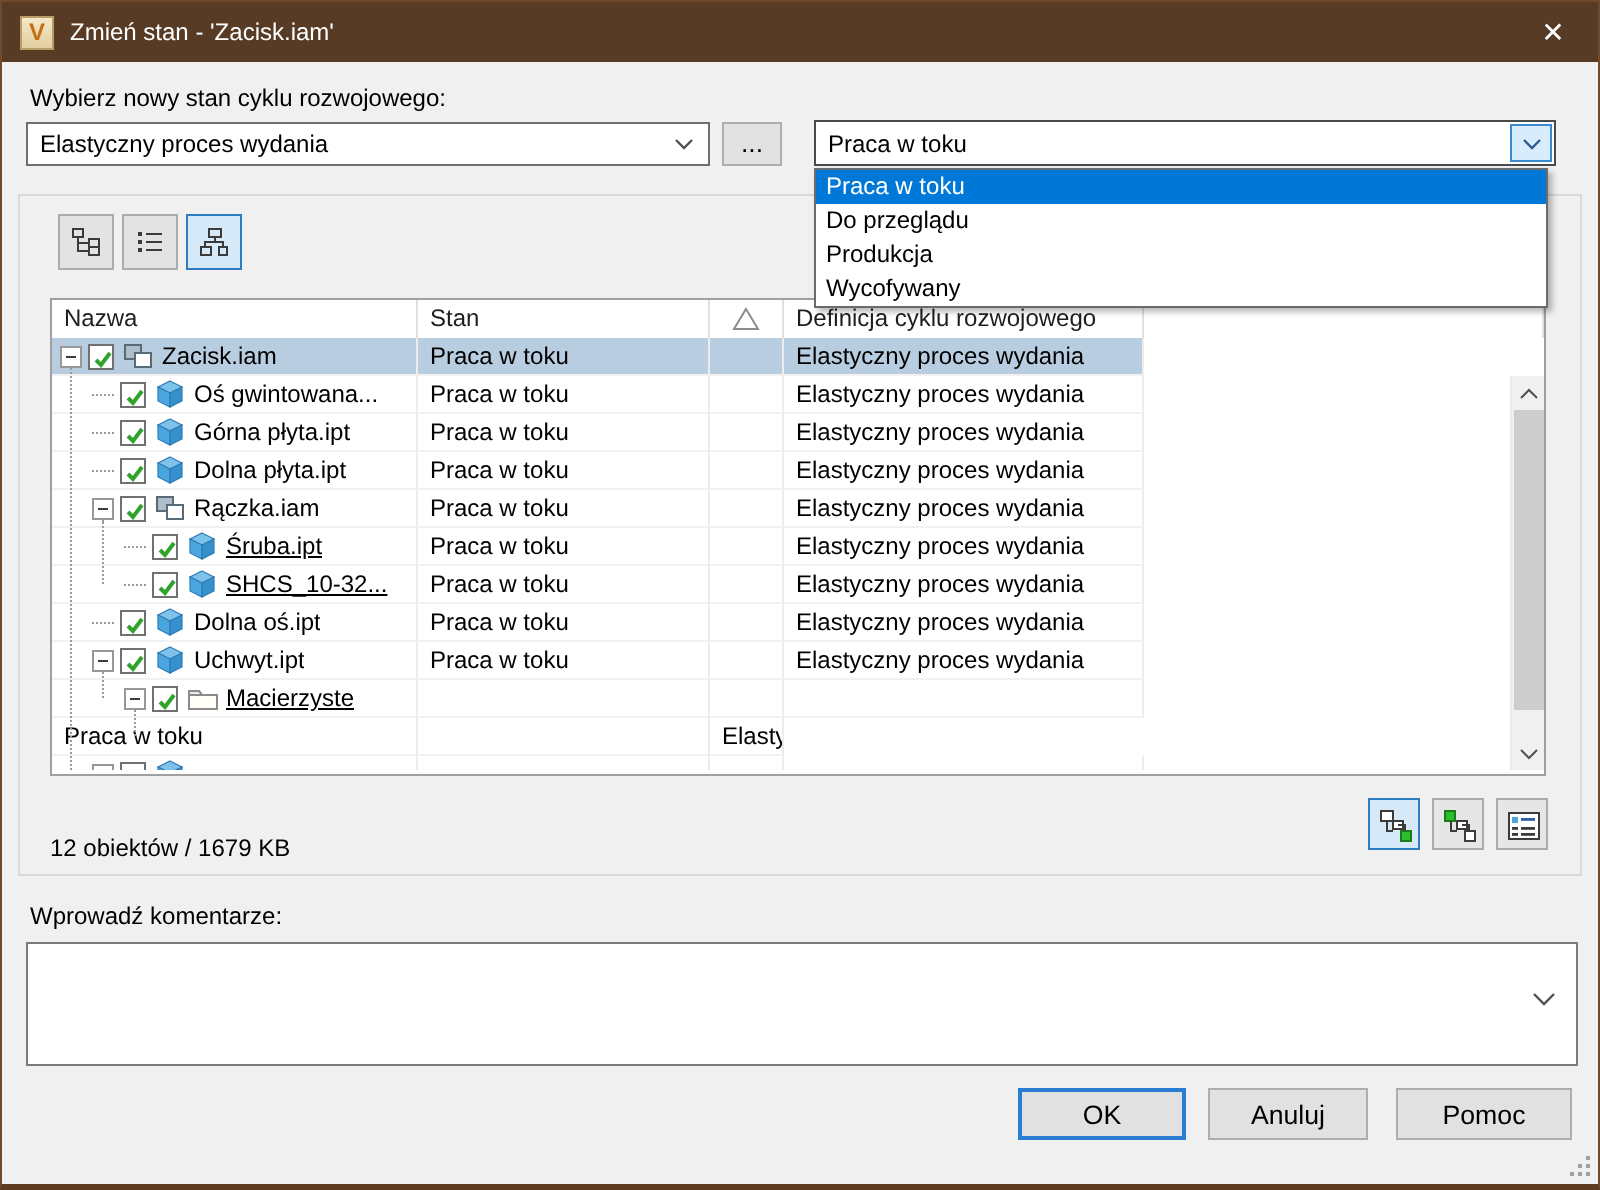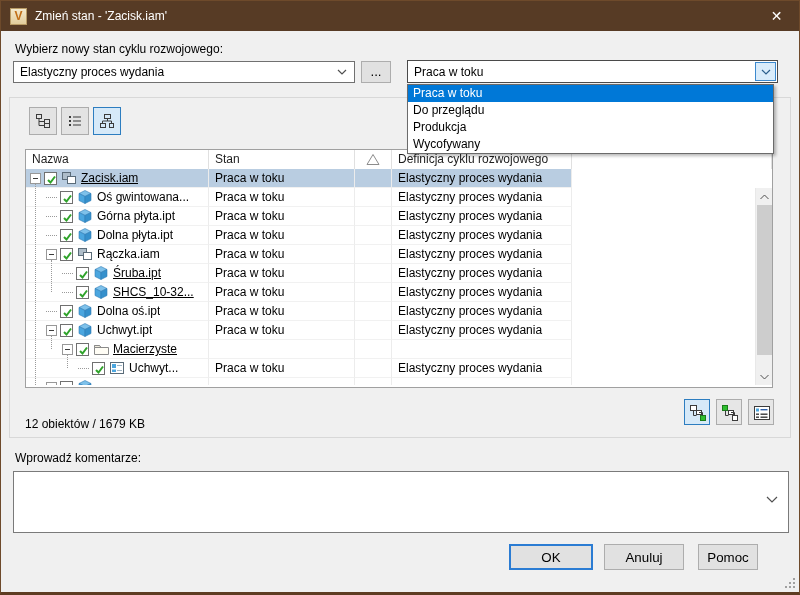--- a/index.html
+++ b/index.html
@@ -58,21 +58,21 @@
   .thead .hc { border-right:1px solid #E0E0E0; border-bottom:1px solid #D8D8D8;
                padding-left:6px; line-height:18px; color:#1E1E1E; background:#FFF; position:relative; }
   .thead .hc.wn { padding-left:0; text-align:center; }
   .tbody { position:relative; height:216px; overflow:hidden; background:#FFF; }
   .trow { background:#FFF; }
   .trow .c { border-right:1px solid #ECECEC; border-bottom:1px solid #F1F1F1;
              line-height:18px; overflow:hidden; white-space:nowrap; }
   .trow .st, .trow .lc { padding-left:6px; }
   .trow.sel .c { background:#B9CDE1; }
   .name { display:flex; align-items:center; }
-  .l0 { padding-left:4px;text-decoration:underline; } .l1 { padding-left:20px; } .l2 { padding-left:36px;text-decoration:underline; } .l3 { padding-left:52px; }
+  .l0 { padding-left:4px; } .l1 { padding-left:20px; } .l2 { padding-left:36px;text-decoration:underline; } .l3 { padding-left:52px; }
   .exp { width:11px; height:11px; border:1px solid #989898; background:#FFF; flex:0 0 11px;
          margin-right:3px; position:relative; cursor:pointer; }
   .exp::after { content:""; position:absolute; left:2px; top:4px; width:5px; height:1px; background:#3C3C3C; }
   .stub { width:11px; height:1px; border-top:1px dotted #9A9A9A; flex:0 0 11px; margin-right:3px; }
   .cb { width:13px; height:13px; border:1px solid #707070; background:#FFF; flex:0 0 13px;
         margin-right:4px; position:relative; cursor:pointer; }
   .cb svg { position:absolute; left:1px; top:1px; }
   .ic { width:16px; height:16px; flex:0 0 16px; margin-right:4px; }
   .lbl { overflow:hidden; white-space:nowrap; }
   .vline { position:absolute; width:1px; border-left:1px dotted #9A9A9A; }
@@ -96,21 +96,21 @@
   .comment-label { position:absolute; left:14px; top:450px; }
   .comment-box { position:absolute; left:12px; top:470px; width:776px; height:62px;
                  background:#FFF; border:1px solid #7A7A7A; }
   .comment-box .chev { position:absolute; right:10px; top:24px; }
 
   
   .btn { position:absolute; top:543px; height:26px; background:#E1E1E1;
          border:1px solid #ADADAD; text-align:center; line-height:23px; cursor:pointer; }
   .btn-ok { left:508px; width:84px; border:2px solid #2B7CD3; line-height:21px; }
   .btn-cancel { left:603px; width:80px; }
-  .btn-help { left:697px; width:60px; }
+  .btn-help { left:697px; width:88px; }
 
   .grip { position:absolute; right:3px; bottom:3px; }
 </style>
 </head>
 <body>
 
 <div class="dialog">
 
   <div class="titlebar">
     <div class="app-icon">V</div>
@@ -387,36 +387,20 @@
                 <path d="M1.5,4.5 h5 l1.5,2 h-6.5 z" fill="#EFEBDD" stroke="#8A8A8A"></path>
               </svg></span>
           <span class="lbl">Macierzyste</span>
         </div>
         <div class="c st"></div>
         <div class="c wn"></div>
         <div class="c lc"></div>
       </div>
 
       <div class="trow">
-        <div class="c name l3">
-          <span class="stub"></span>
-          <span class="cb">
-              <svg width="11" height="11">
-                <polyline points="2,6 4.5,8.5 9,2.5" fill="none" stroke="#2FA32A" stroke-width="2"></polyline>
-              </svg>
-            </span>
-          <span class="ic"><svg width="16" height="16">
-                <rect x="1.5" y="2.5" width="13" height="11" fill="#FFF" stroke="#5A6B78"></rect>
-                <rect x="3" y="4" width="4" height="4" fill="#4BA6DF"></rect>
-                <rect x="8" y="5" width="5" height="1" fill="#9FB4C4"></rect>
-                <rect x="3" y="9.5" width="4" height="2.5" fill="#4BA6DF"></rect>
-                <rect x="8" y="10" width="5" height="1" fill="#9FB4C4"></rect>
-              </svg></span>
-          <span class="lbl">Uchwyt...</span>
-        </div>
         <div class="c st">Praca w toku</div>
         <div class="c wn"></div>
         <div class="c lc">Elastyczny proces wydania</div>
       </div>
 
       <div class="trow">
         <div class="c name l1">
           <span class="exp"></span>
           <span class="cb">
               <svg width="11" height="11">

